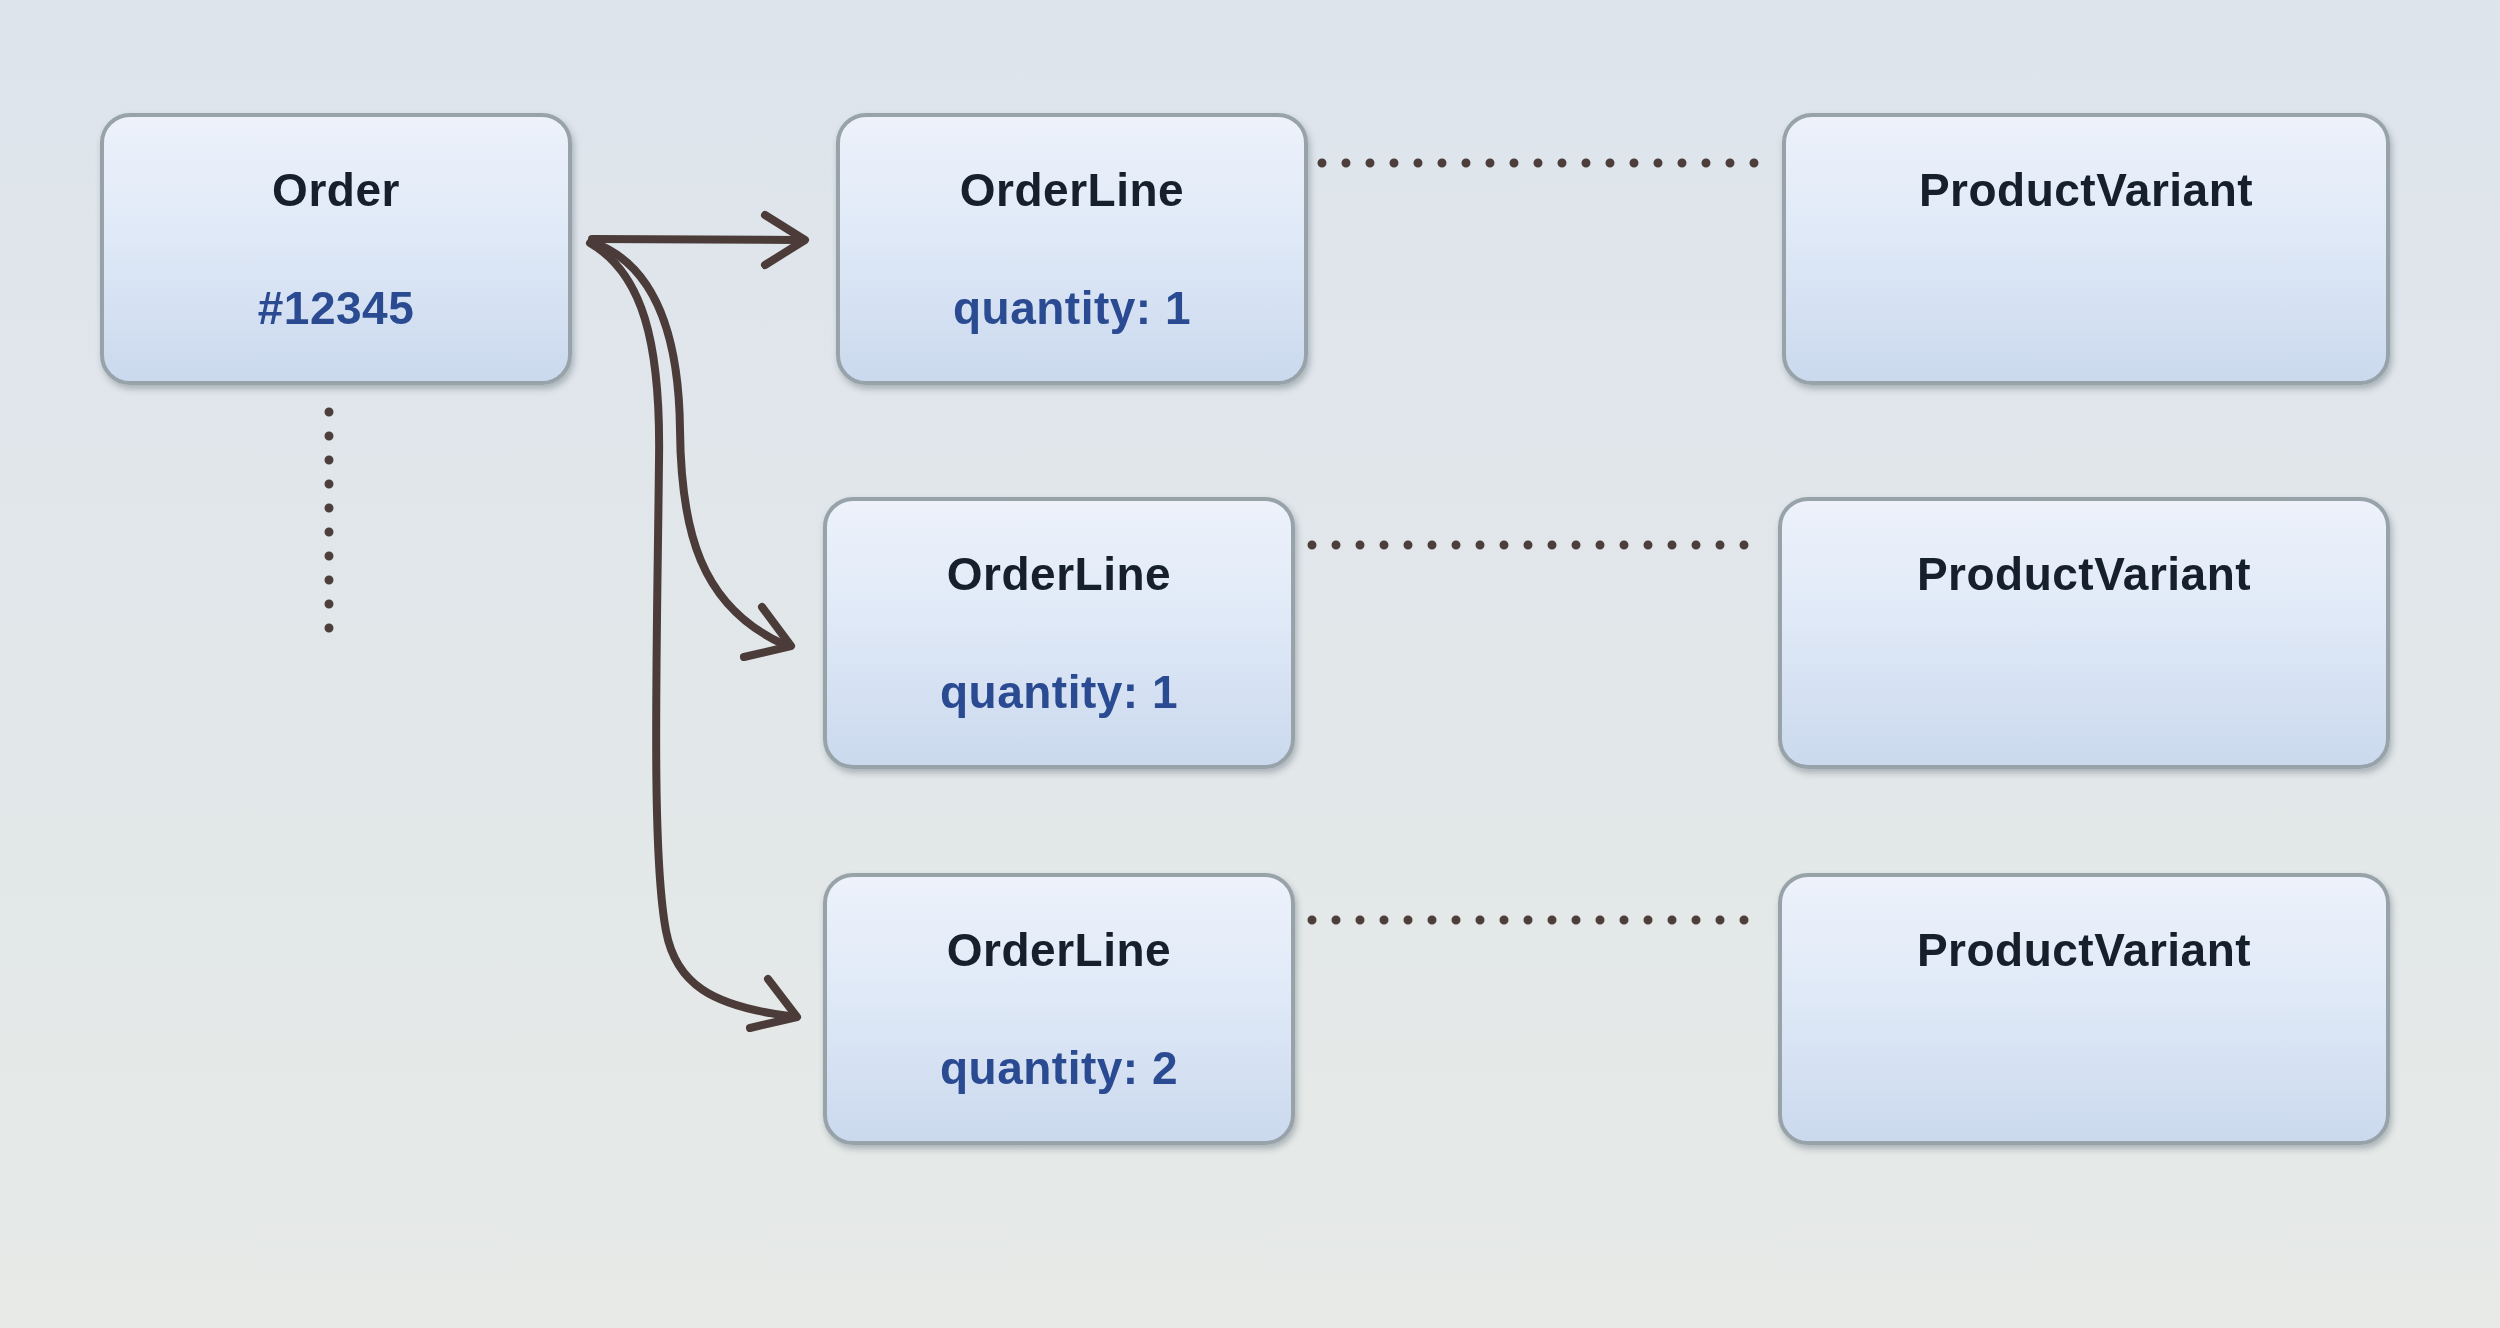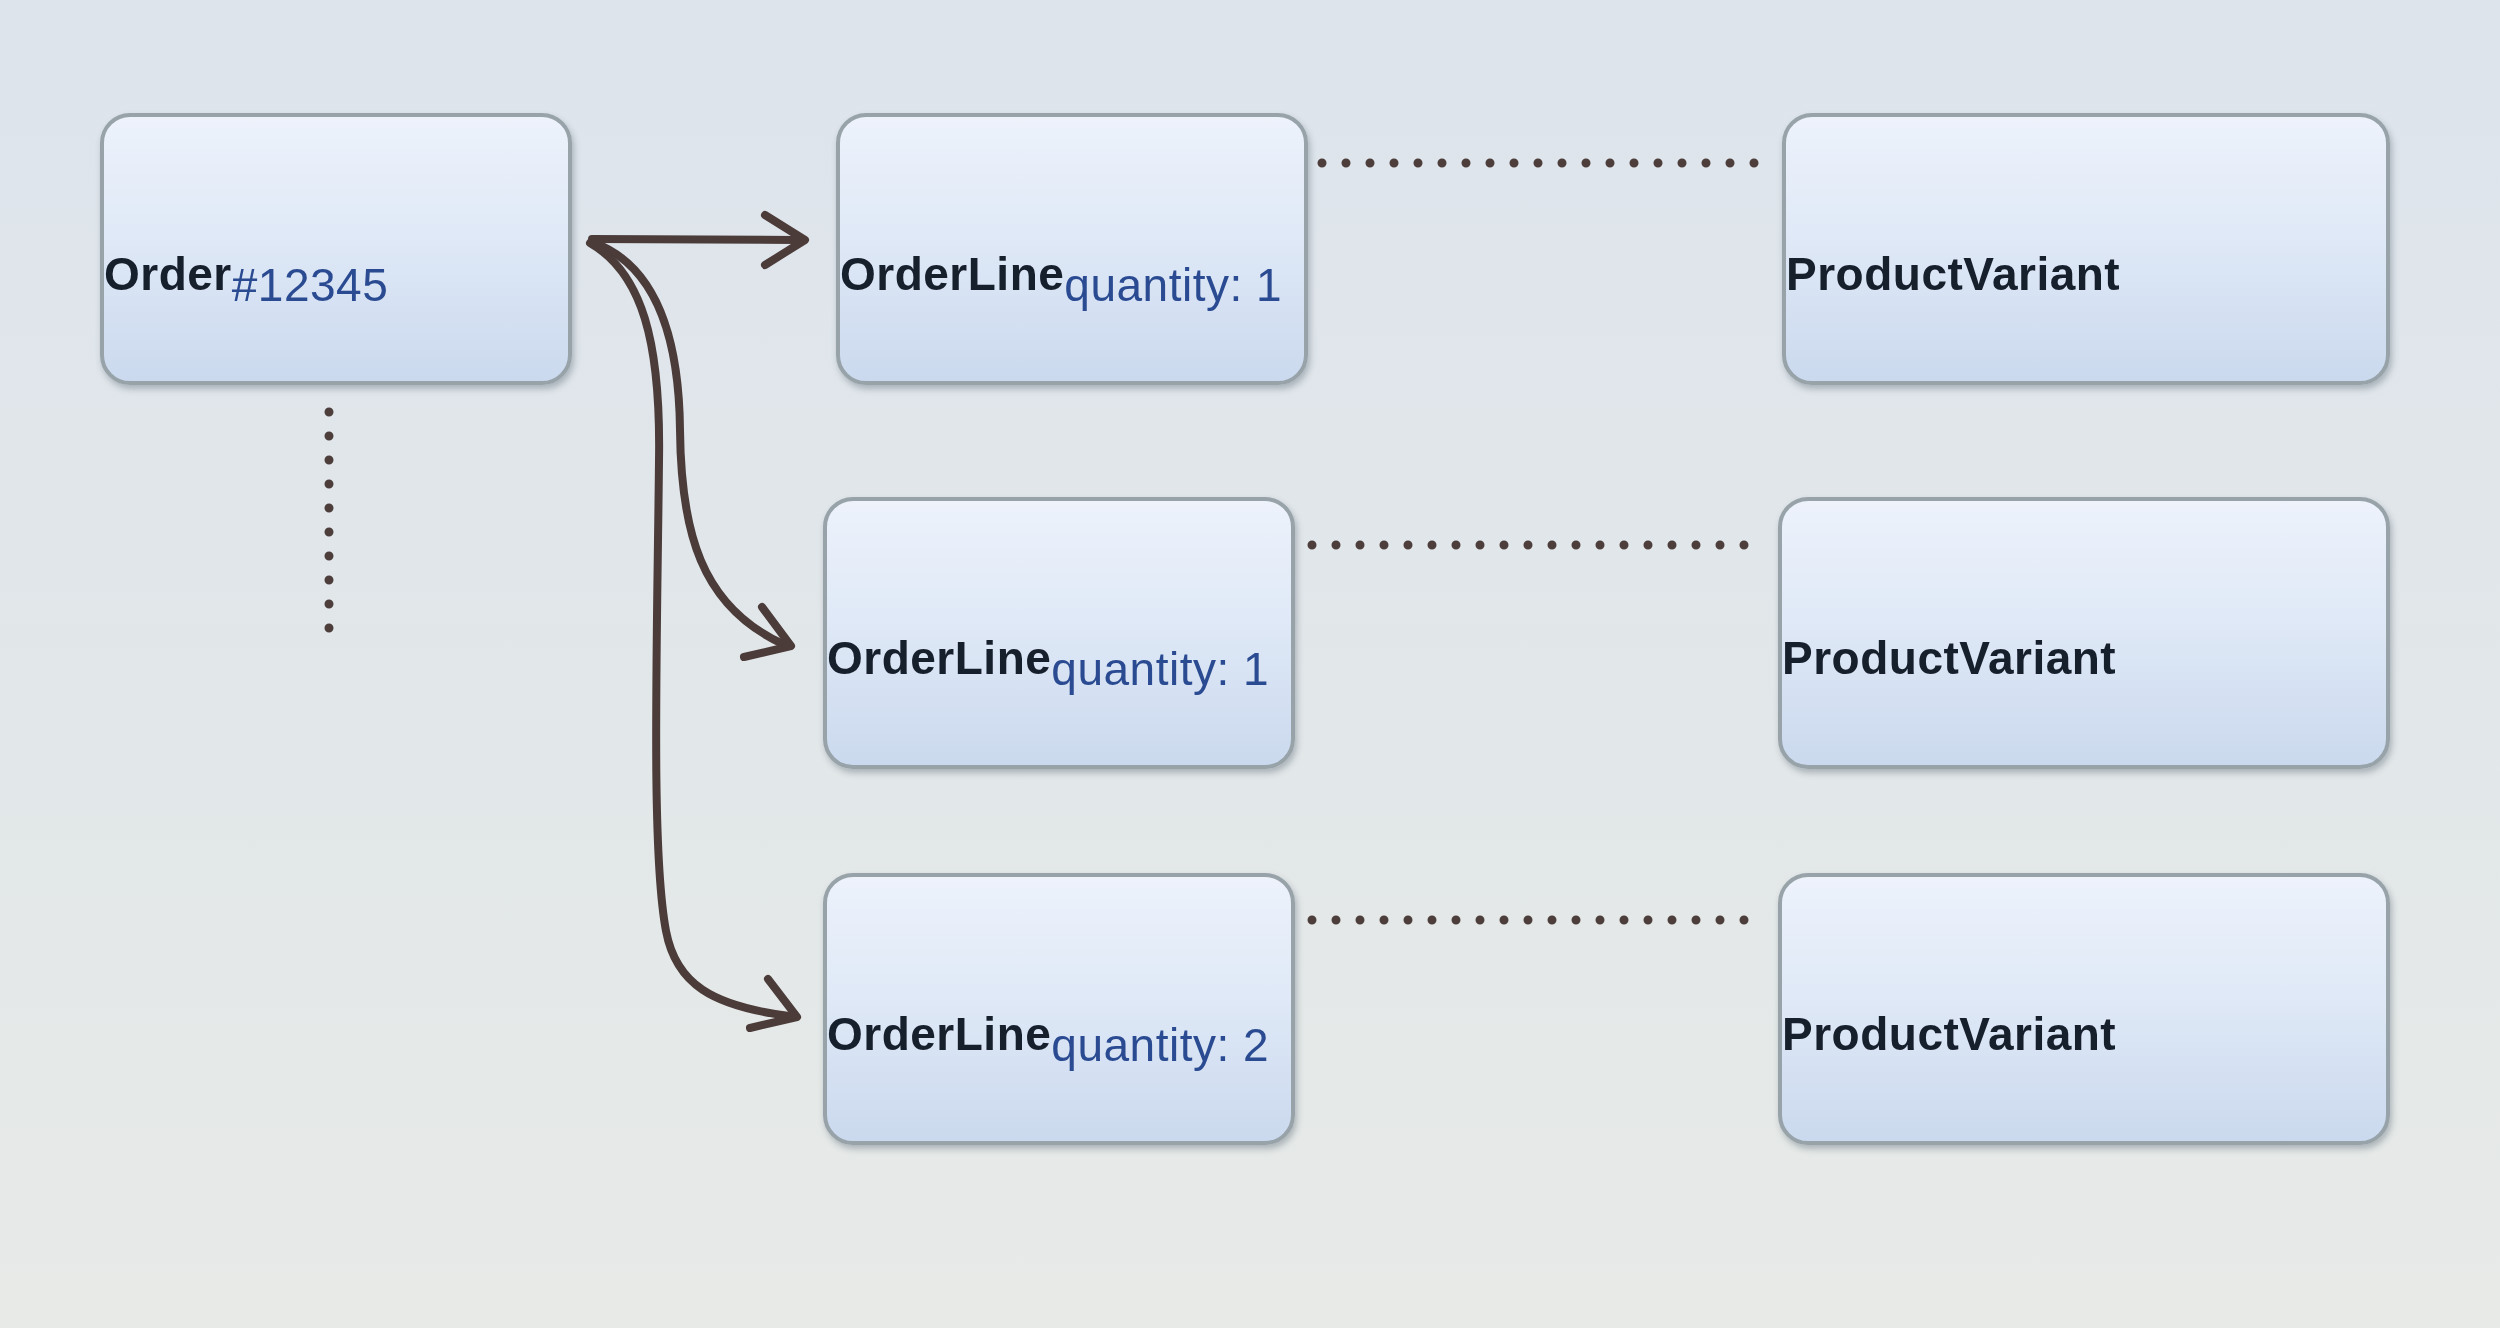--- a/index.html
+++ b/index.html
@@ -21,32 +21,32 @@
     background:linear-gradient(180deg,var(--background-top) 0%,var(--background-mid) 55%,var(--background-bottom) 100%);
     position:relative;
   }
   .canvas{position:absolute;left:0;top:0;width:2500px;height:1328px;}
   .node{
     position:absolute;
     border:4px solid var(--box-border);
     border-radius:30px;
     background:linear-gradient(180deg,var(--box-fill-top) 0%,#dfe9f7 45%,var(--box-fill-bottom) 100%);
     box-shadow:2px 4px 6px rgba(101,115,126,0.45);
-    display:flex;flex-direction:row;align-items:center;
+    display:flex;flex-direction:column;align-items:center;
     text-align:center;
   }
   .node-title{
     margin-top:50px;
     font-size:46px;font-weight:bold;line-height:46px;
     color:var(--title-text);
     letter-spacing:0.5px;
   }
   .node-value{
     margin-top:72px;
-    font-size:46px;font-weight:normal;line-height:46px;
+    font-size:46px;font-weight:bold;line-height:46px;
     color:var(--value-text);
     letter-spacing:0.5px;
   }
   
   .order-node          {left:100px; top:113px; width:472px; height:272px;}
   .customer-node       {left:100px; top:667px; width:472px; height:270px;}
   .orderline-1         {left:836px; top:113px; width:472px; height:272px;}
   .orderline-2         {left:823px; top:497px; width:472px; height:272px;}
   .orderline-3         {left:823px; top:873px; width:472px; height:272px;}
   .productvariant-1    {left:1782px;top:113px; width:608px; height:272px;}

